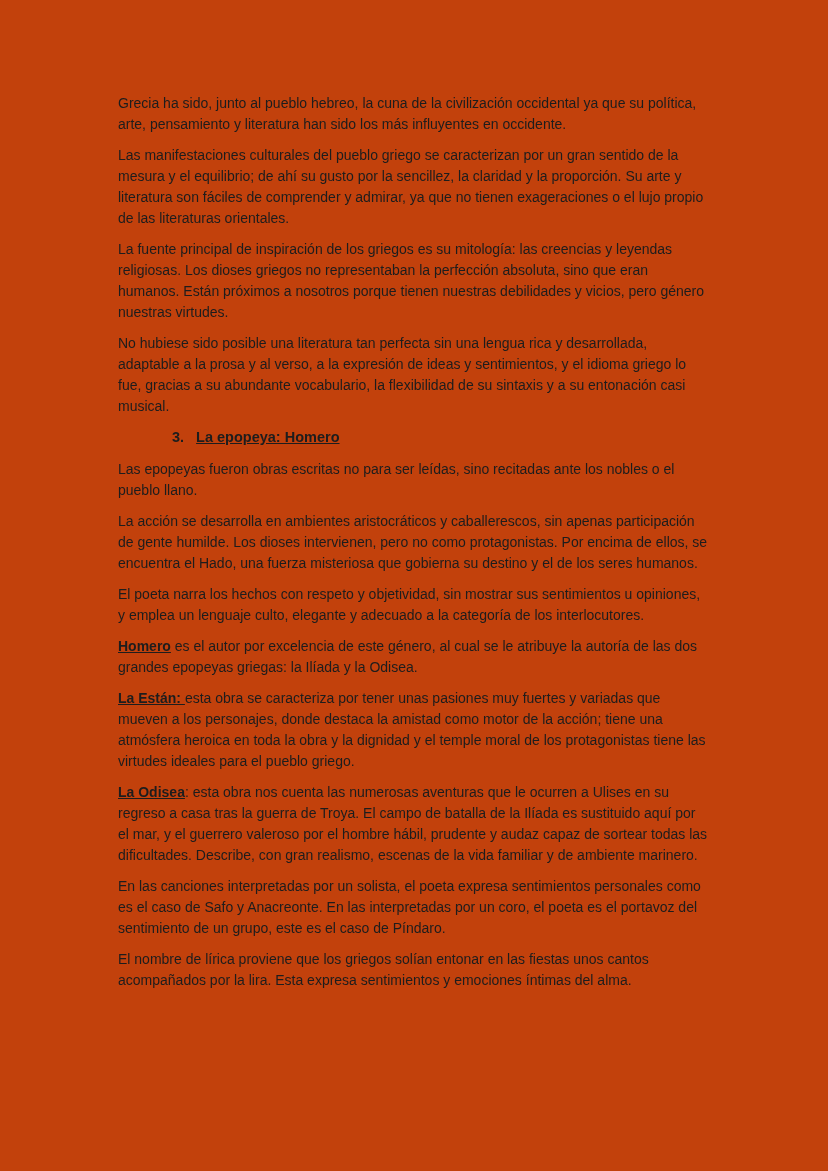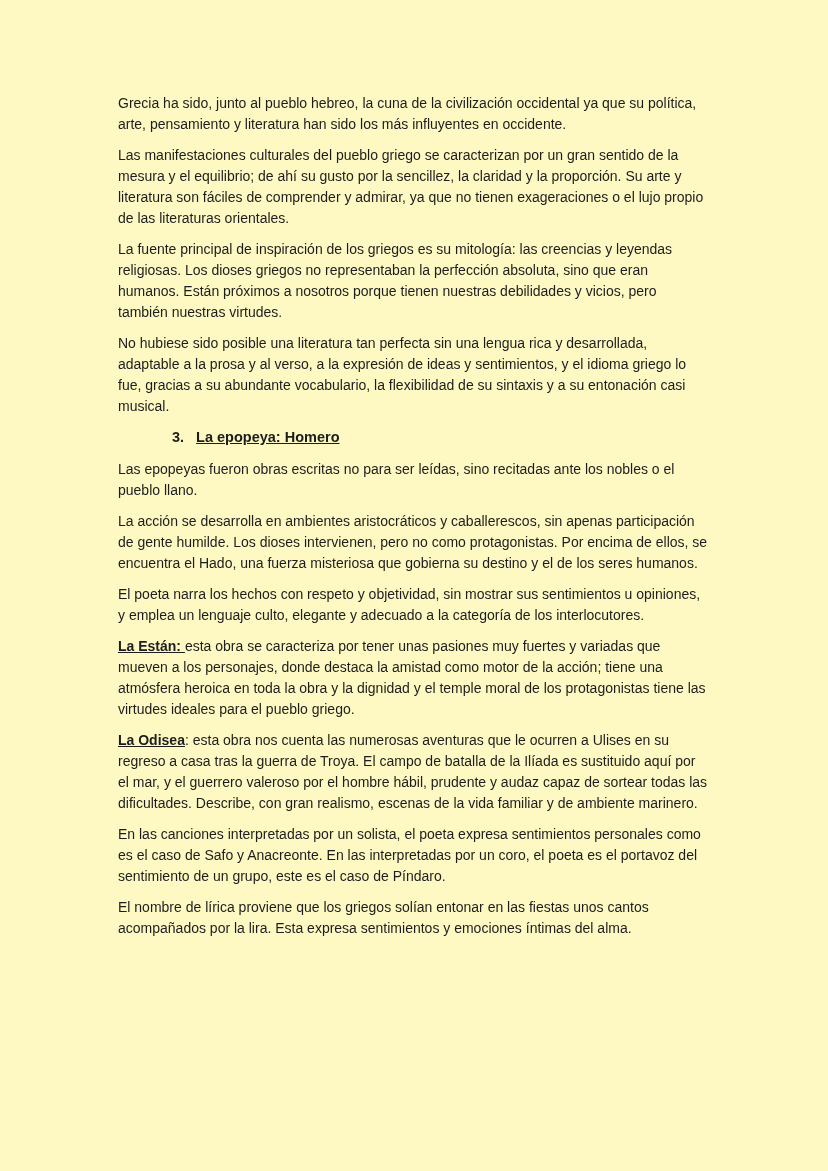--- a/index.html
+++ b/index.html
@@ -7,21 +7,21 @@
   body {
     width: 828px;
     height: 1171px;
     font-family: "Liberation Sans", sans-serif;
     color: #1d1d1d;
     overflow: hidden;
   }
   .page {
     width: 828px;
     height: 1171px;
-    background: #fef9c3;
+    background: #c2410c;
     padding: 93px 118px 40px 118px;
   }
   .para {
     font-size: 14px;
     line-height: 21px;
     margin-bottom: 10px;
     text-align: left;
   }
   .heading {
     font-size: 14.5px;
@@ -43,33 +43,34 @@
 </style>
 </head>
 <body>
 
 <div class="page">
 
   <p class="para">Grecia ha sido, junto al pueblo hebreo, la cuna de la civilización occidental ya que su política, arte, pensamiento y literatura han sido los más influyentes en occidente.</p>
 
   <p class="para">Las manifestaciones culturales del pueblo griego se caracterizan por un gran sentido de la mesura y el equilibrio; de ahí su gusto por la sencillez, la claridad y la proporción. Su arte y literatura son fáciles de comprender y admirar, ya que no tienen exageraciones o el lujo propio de las literaturas orientales.</p>
 
-  <p class="para">La fuente principal de inspiración de los griegos es su mitología: las creencias y leyendas religiosas. Los dioses griegos no representaban la perfección absoluta, sino que eran humanos. Están próximos a nosotros porque tienen nuestras debilidades y vicios, pero también nuestras virtudes.</p>
+  <p class="para">La fuente principal de inspiración de los griegos es su mitología: las creencias y leyendas religiosas. Los dioses griegos no representaban la perfección absoluta, sino que eran humanos. Están próximos a nosotros porque tienen nuestras debilidades y vicios, pero género nuestras virtudes.</p>
 
   <p class="para">No hubiese sido posible una literatura tan perfecta sin una lengua rica y desarrollada, adaptable a la prosa y al verso, a la expresión de ideas y sentimientos, y el idioma griego lo fue, gracias a su abundante vocabulario, la flexibilidad de su sintaxis y a su entonación casi musical.</p>
 
 
   <p class="heading"><span class="hnum">3.</span><span class="htitle">La epopeya: Homero</span></p>
 
   <p class="para">Las epopeyas fueron obras escritas no para ser leídas, sino recitadas ante los nobles o el pueblo llano.</p>
 
   <p class="para">La acción se desarrolla en ambientes aristocráticos y caballerescos, sin apenas participación de gente humilde. Los dioses intervienen, pero no como protagonistas. Por encima de ellos, se encuentra el Hado, una fuerza misteriosa que gobierna su destino y el de los seres humanos.</p>
 
   <p class="para">El poeta narra los hechos con respeto y objetividad, sin mostrar sus sentimientos u opiniones, y emplea un lenguaje culto, elegante y adecuado a la categoría de los interlocutores.</p>
 
+  <p class="para"><span class="lead">Homero</span><span> es el autor por excelencia de este género, al cual se le atribuye la autoría de las dos grandes epopeyas griegas: la Ilíada y la Odisea.</span></p>
 
   <p class="para"><span class="lead">La Están: </span><span>esta obra se caracteriza por tener unas pasiones muy fuertes y variadas que mueven a los personajes, donde destaca la amistad como motor de la acción; tiene una atmósfera heroica en toda la obra y la dignidad y el temple moral de los protagonistas tiene las virtudes ideales para el pueblo griego.</span></p>
 
   <p class="para"><span class="lead">La Odisea</span><span>: esta obra nos cuenta las numerosas aventuras que le ocurren a Ulises en su regreso a casa tras la guerra de Troya. El campo de batalla de la Ilíada es sustituido aquí por el mar, y el guerrero valeroso por el hombre hábil, prudente y audaz capaz de sortear todas las dificultades. Describe, con gran realismo, escenas de la vida familiar y de ambiente marinero.</span></p>
 
 
   <p class="para">En las canciones interpretadas por un solista, el poeta expresa sentimientos personales como es el caso de Safo y Anacreonte. En las interpretadas por un coro, el poeta es el portavoz del sentimiento de un grupo, este es el caso de Píndaro.</p>
 
   <p class="para">El nombre de lírica proviene que los griegos solían entonar en las fiestas unos cantos acompañados por la lira. Esta expresa sentimientos y emociones íntimas del alma.</p>
 

